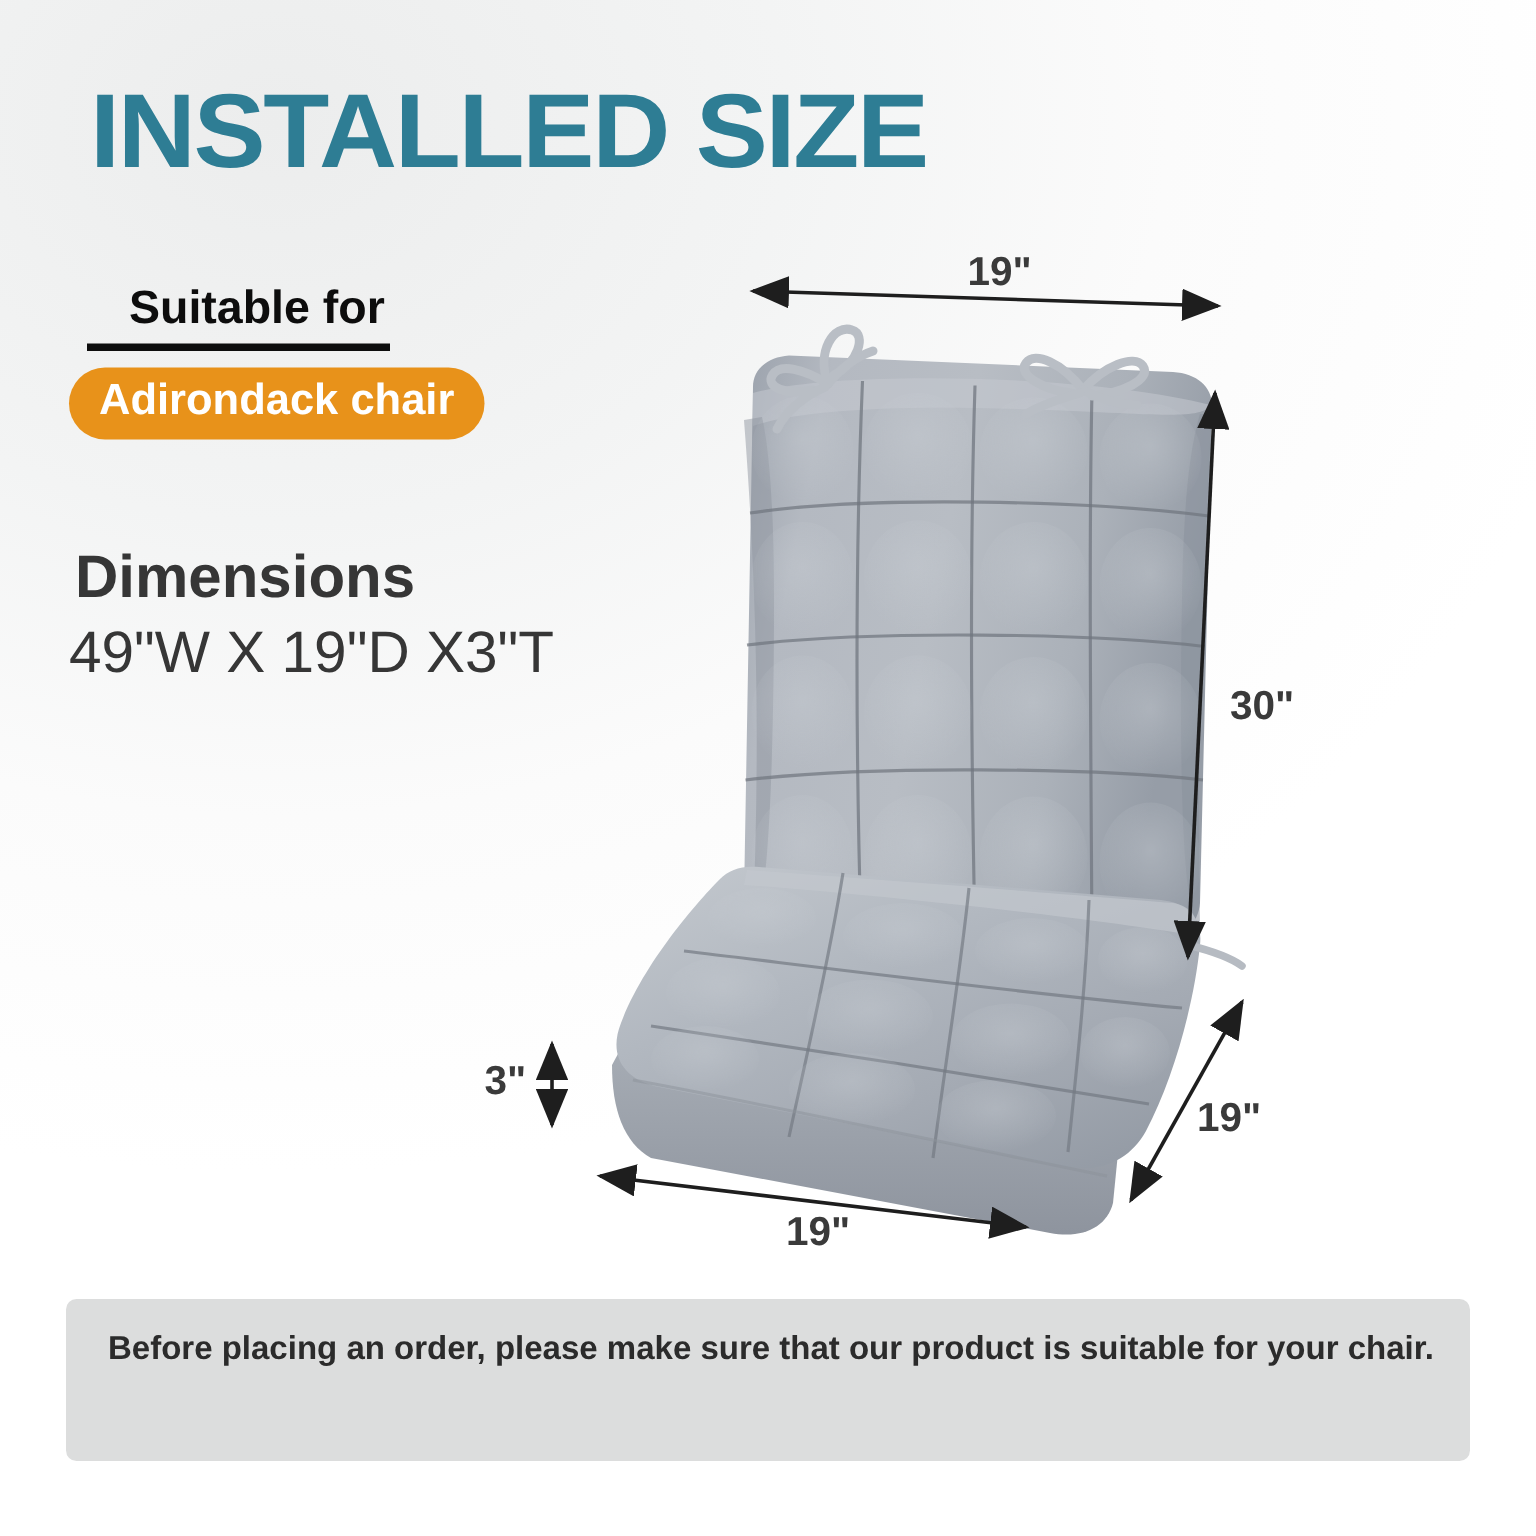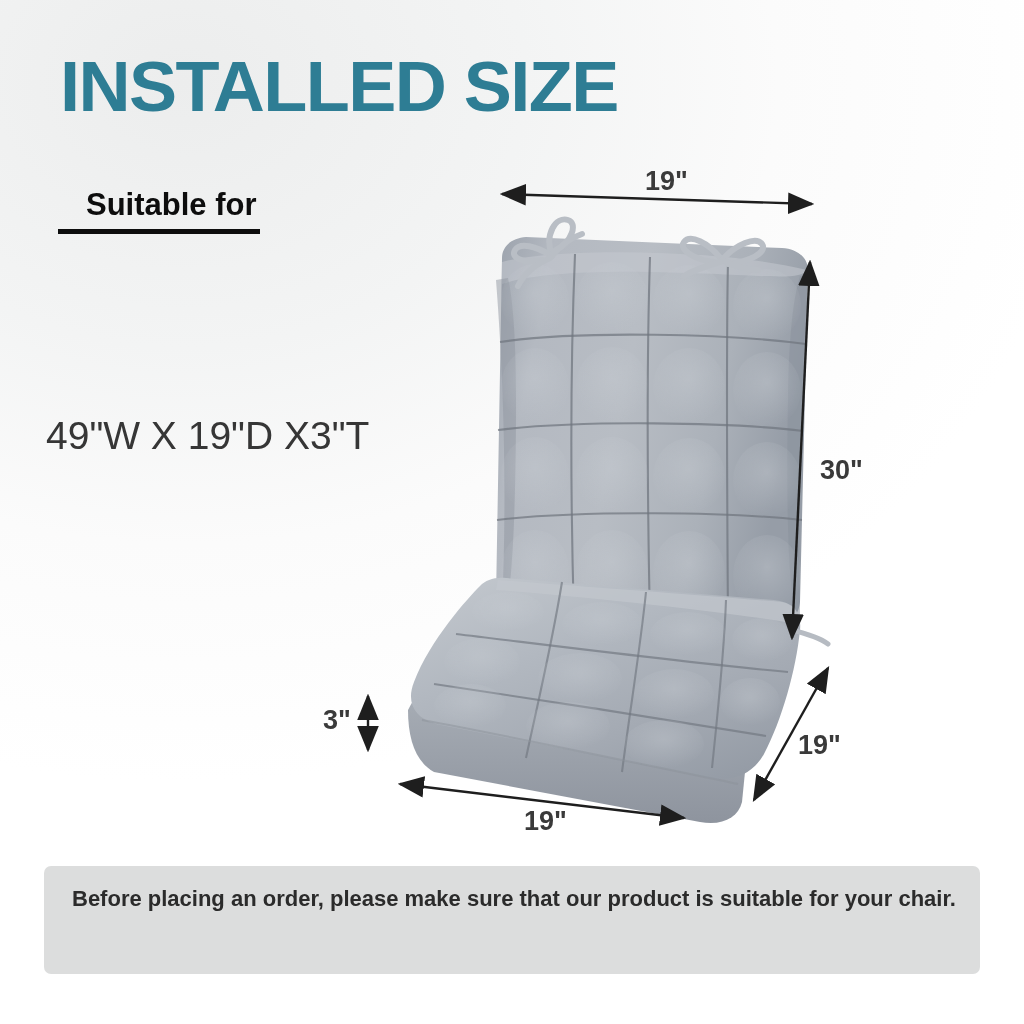--- a/index.html
+++ b/index.html
@@ -141,21 +141,23 @@
 </style>
 </head>
 <body>
 
 <div id="page">
 
   <div id="title">INSTALLED SIZE</div>
 
   <div id="suitable-label">Suitable for</div>
   <div id="suitable-underline"></div>
-
+  <div id="chair-badge">Adirondack chair</div>
+
+  <div id="dimensions-heading">Dimensions</div>
   <div id="dimensions-value">49"W X 19"D X3"T</div>
 
   <div id="product">
     <svg width="620" height="700" viewBox="0 0 620 700" xmlns="http://www.w3.org/2000/svg">
       <defs>
         <linearGradient id="backGrad" x1="0" y1="0" x2="1" y2="0.25">
           <stop offset="0%" stop-color="#9ba2ac"></stop>
           <stop offset="18%" stop-color="#b4b9c1"></stop>
           <stop offset="48%" stop-color="#b8bdc4"></stop>
           <stop offset="78%" stop-color="#abb1b9"></stop>

